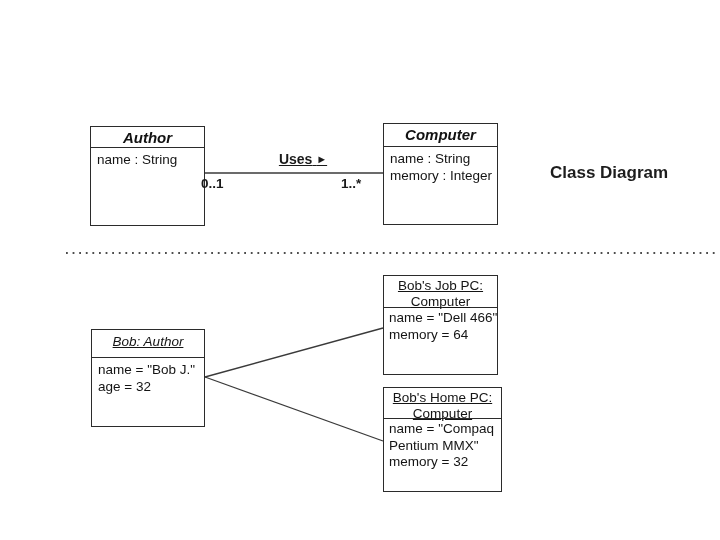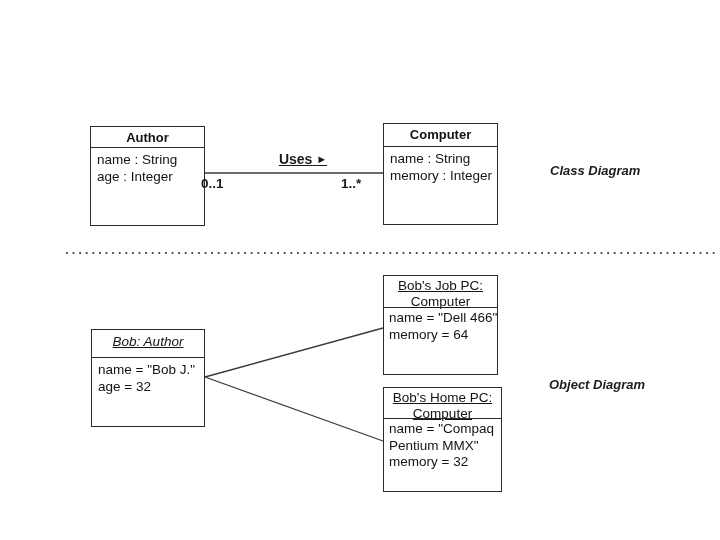--- a/index.html
+++ b/index.html
@@ -18,21 +18,21 @@
 
   .uml-box {
     position: absolute; background: #ffffff;
     border: 1.7px solid #2b2b2b; z-index: 2;
   }
   .uml-box .compartment-title {
     border-bottom: 1.6px solid #2b2b2b;
     display: flex; flex-direction: column; align-items: center; justify-content: flex-start;
     text-align: center;
   }
-  .class-name { font-weight: 700; font-size: 13px; line-height: 21px; color: #121212; }
+  .class-name { font-weight: 700; font-size: 15px; line-height: 21px; color: #121212; font-style: italic; }
   .object-name { font-weight: 400; font-size: 13.5px; line-height: 15.5px; text-decoration: underline; color: #141414; white-space: nowrap; }
   .attrs { padding: 4px 6px 0 6px; font-size: 13.5px; line-height: 16.5px; color: #141414; }
   .attr-line { white-space: nowrap; }
   .attr-line.wrap { white-space: normal; }
 
   
   .box-author   { left: 90px;  top: 126px; width: 115px; height: 100px; }
   .box-author .compartment-title { height: 21px; }
   .box-computer { left: 383px; top: 123px; width: 115px; height: 102px; }
   .box-computer .compartment-title { height: 23px; }
@@ -50,22 +50,22 @@
   .assoc-label {
     position: absolute; left: 264px; top: 151px; width: 78px; z-index: 3;
     text-align: center; font-size: 14px; font-weight: 700; color: #1a1a1a; white-space: nowrap; text-decoration: underline;
   }
   .assoc-label .arrow { font-size: 11px; position: relative; top: -1px; }
   .mult { position: absolute; z-index: 3; font-size: 13.5px; font-weight: 700; color: #1a1a1a; }
   .mult-left  { left: 201px; top: 176px; }
   .mult-right { left: 341px; top: 176px; }
 
   .section-label {
-    position: absolute; z-index: 3; font-size: 13px; font-weight: 700;
-    color: #1d1d1d; white-space: nowrap; font-style: italic;
+    position: absolute; z-index: 3; font-size: 17px; font-weight: 700;
+    color: #1d1d1d; white-space: nowrap;
   }
   .label-class  { left: 550px; top: 163px; }
   .label-object { left: 549px; top: 377px; }
 </style>
 </head>
 <body>
 
 <div class="slide">
 
 
@@ -78,21 +78,20 @@
     <line x1="205" y1="377" x2="383" y2="328" stroke="#3a3a3a" stroke-width="1.3"></line>
     <line x1="205" y1="377" x2="383" y2="441" stroke="#3a3a3a" stroke-width="1.3"></line>
   </svg>
 
   <div class="uml-box box-author">
     <div class="compartment-title">
       <span class="class-name">Author</span>
     </div>
     <div class="attrs">
       <div class="attr-line">name : String</div>
-      <div class="attr-line">age : Integer</div>
     </div>
   </div>
 
   <div class="uml-box box-computer">
     <div class="compartment-title">
       <span class="class-name">Computer</span>
     </div>
     <div class="attrs">
       <div class="attr-line">name : String</div>
       <div class="attr-line">memory : Integer</div>
@@ -133,15 +132,14 @@
     <div class="compartment-title">
       <span class="object-name">Bob's Home PC:</span>
       <span class="object-name">Computer</span>
     </div>
     <div class="attrs">
       <div class="attr-line wrap">name = "Compaq Pentium MMX"</div>
       <div class="attr-line">memory = 32</div>
     </div>
   </div>
 
-  <div class="section-label label-object">Object Diagram</div>
 
 </div>
 
 </body></html>

